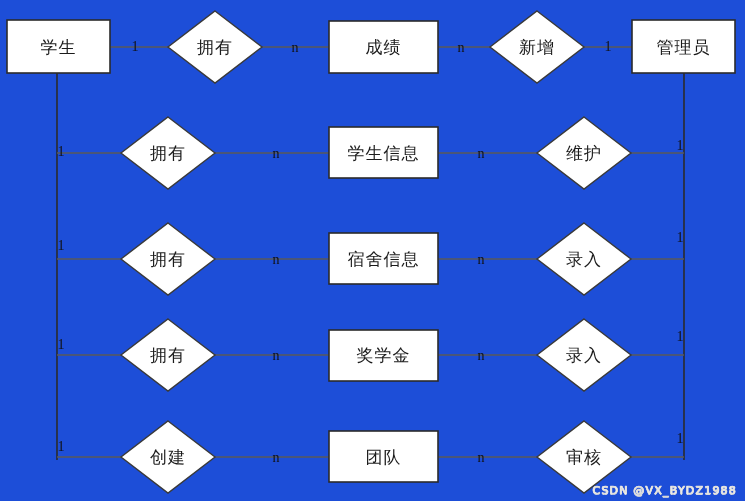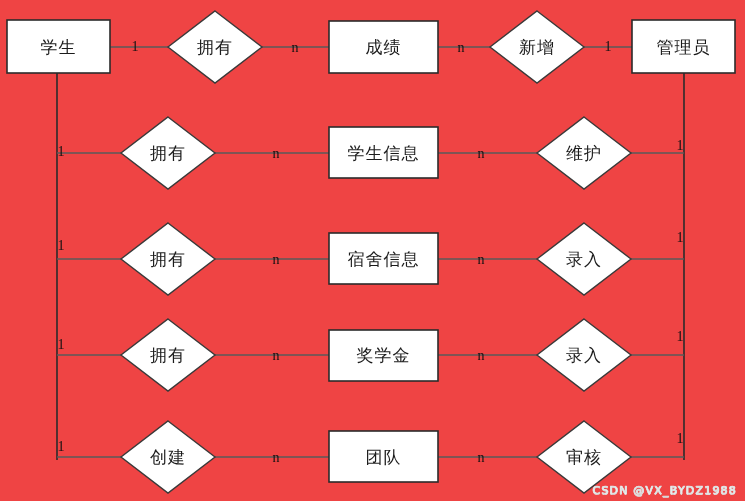--- a/index.html
+++ b/index.html
@@ -7,21 +7,21 @@
     padding: 0;
     background: #ffffff;
   }
   body {
     font-family: "Liberation Serif", "DejaVu Serif", serif;
   }
   #diagram-root {
     position: relative;
     width: 745px;
     height: 501px;
-    background: #ef4444;
+    background: #1d4ed8;
     overflow: hidden;
   }
   svg#er-svg {
     position: absolute;
     top: 0;
     left: 0;
     width: 745px;
     height: 501px;
   }
   .shape-outline {

